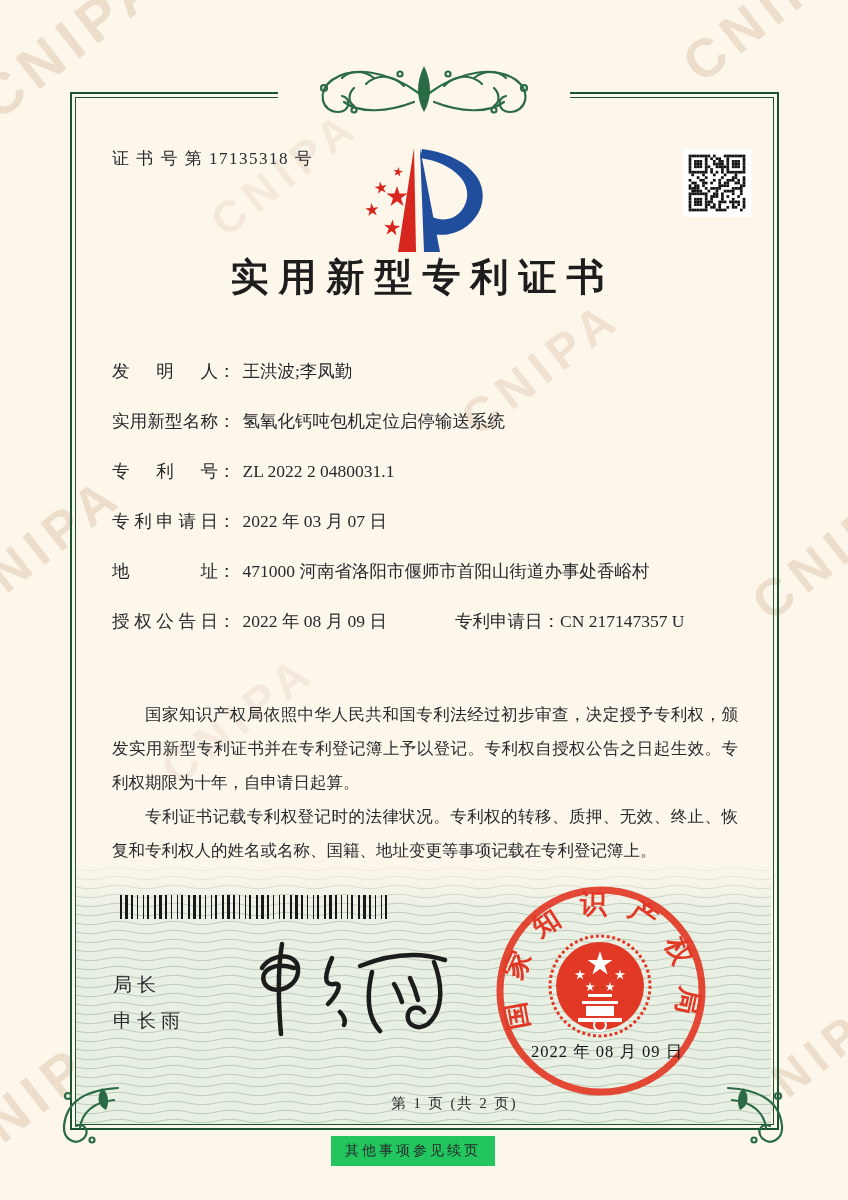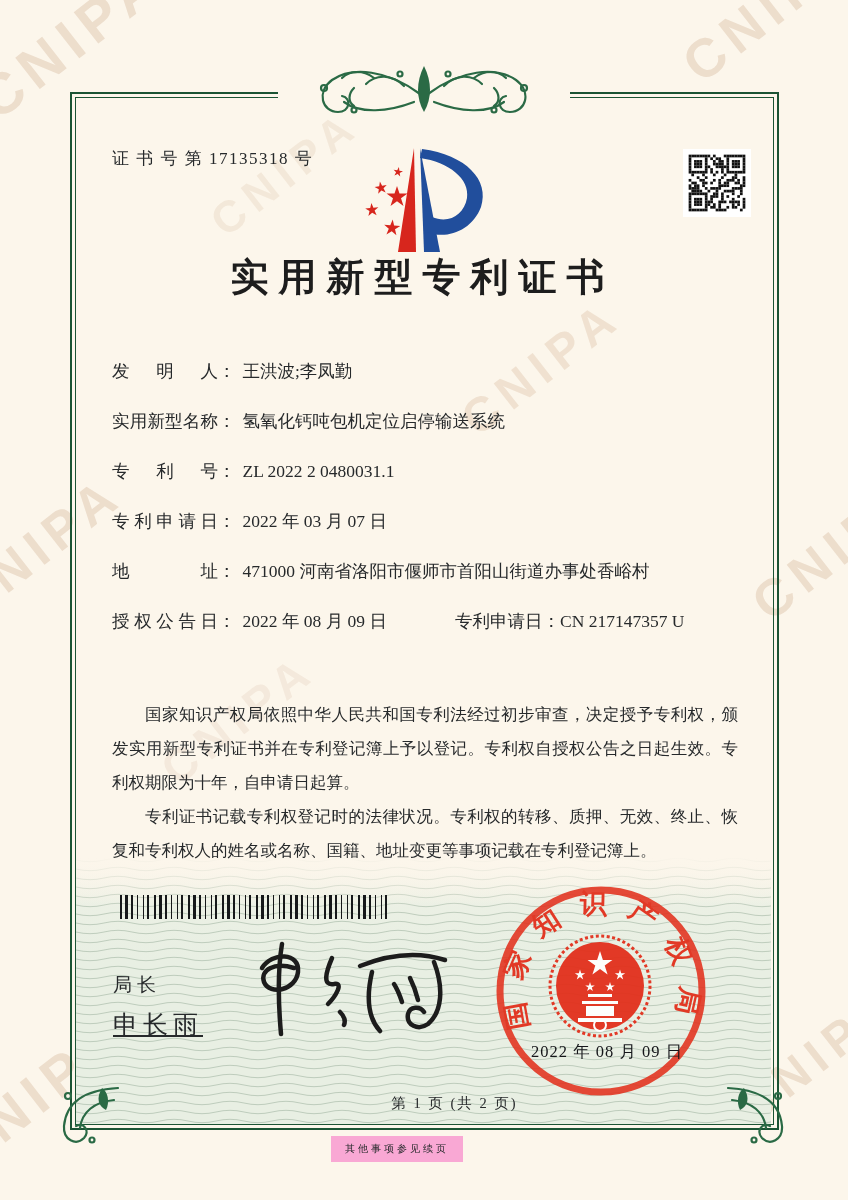--- a/index.html
+++ b/index.html
@@ -44,31 +44,31 @@
   .fcolon{display:inline-block;}
   .fvalue{margin-left:7px;}
   .grant-no{position:absolute;left:343px;top:0;}
 
   .body-text{position:absolute;left:112px;top:698px;width:626px;z-index:10;
              font-size:16.5px;line-height:34px;text-align:justify;}
   .body-text p{margin:0;text-indent:2em;}
 
   .barcode{position:absolute;left:120px;top:895px;z-index:10;}
   .director-title{position:absolute;left:113px;top:972px;font-size:19px;letter-spacing:5px;z-index:10;}
-  .director-name{position:absolute;left:113px;top:1008px;font-size:25px;letter-spacing:5px;z-index:10;text-decoration:underline;}
+  .director-name{position:absolute;left:113px;top:1008px;font-size:19px;letter-spacing:5px;z-index:10;}
   .signature{position:absolute;left:248px;top:928px;z-index:10;}
 
   .seal{position:absolute;left:494px;top:884px;z-index:11;opacity:.95;}
   .seal-date{position:absolute;left:531px;top:1041px;width:160px;font-size:16.5px;letter-spacing:1px;
              color:#15161a;z-index:12;white-space:nowrap;}
 
   .page-footer{position:absolute;left:70px;top:1094px;width:769px;text-align:center;
                font-size:14.5px;letter-spacing:2px;z-index:10;}
-  .cont-note{position:absolute;left:331px;top:1136px;background:#f9a8d4;padding:6px 14px;
-             font-size:10px;letter-spacing:3px;z-index:10;}
+  .cont-note{position:absolute;left:331px;top:1136px;background:#22c55e;padding:6px 14px;
+             font-size:14px;letter-spacing:3px;z-index:10;}
 </style>
 </head>
 <body>
 
 <div class="page">
 
   <div class="wm wm1">CNIPA</div>
   <div class="wm wm2">CNIPA</div>
   <div class="wm wm3">CNIPA</div>
   <div class="wm wm4">CNIPA</div>

